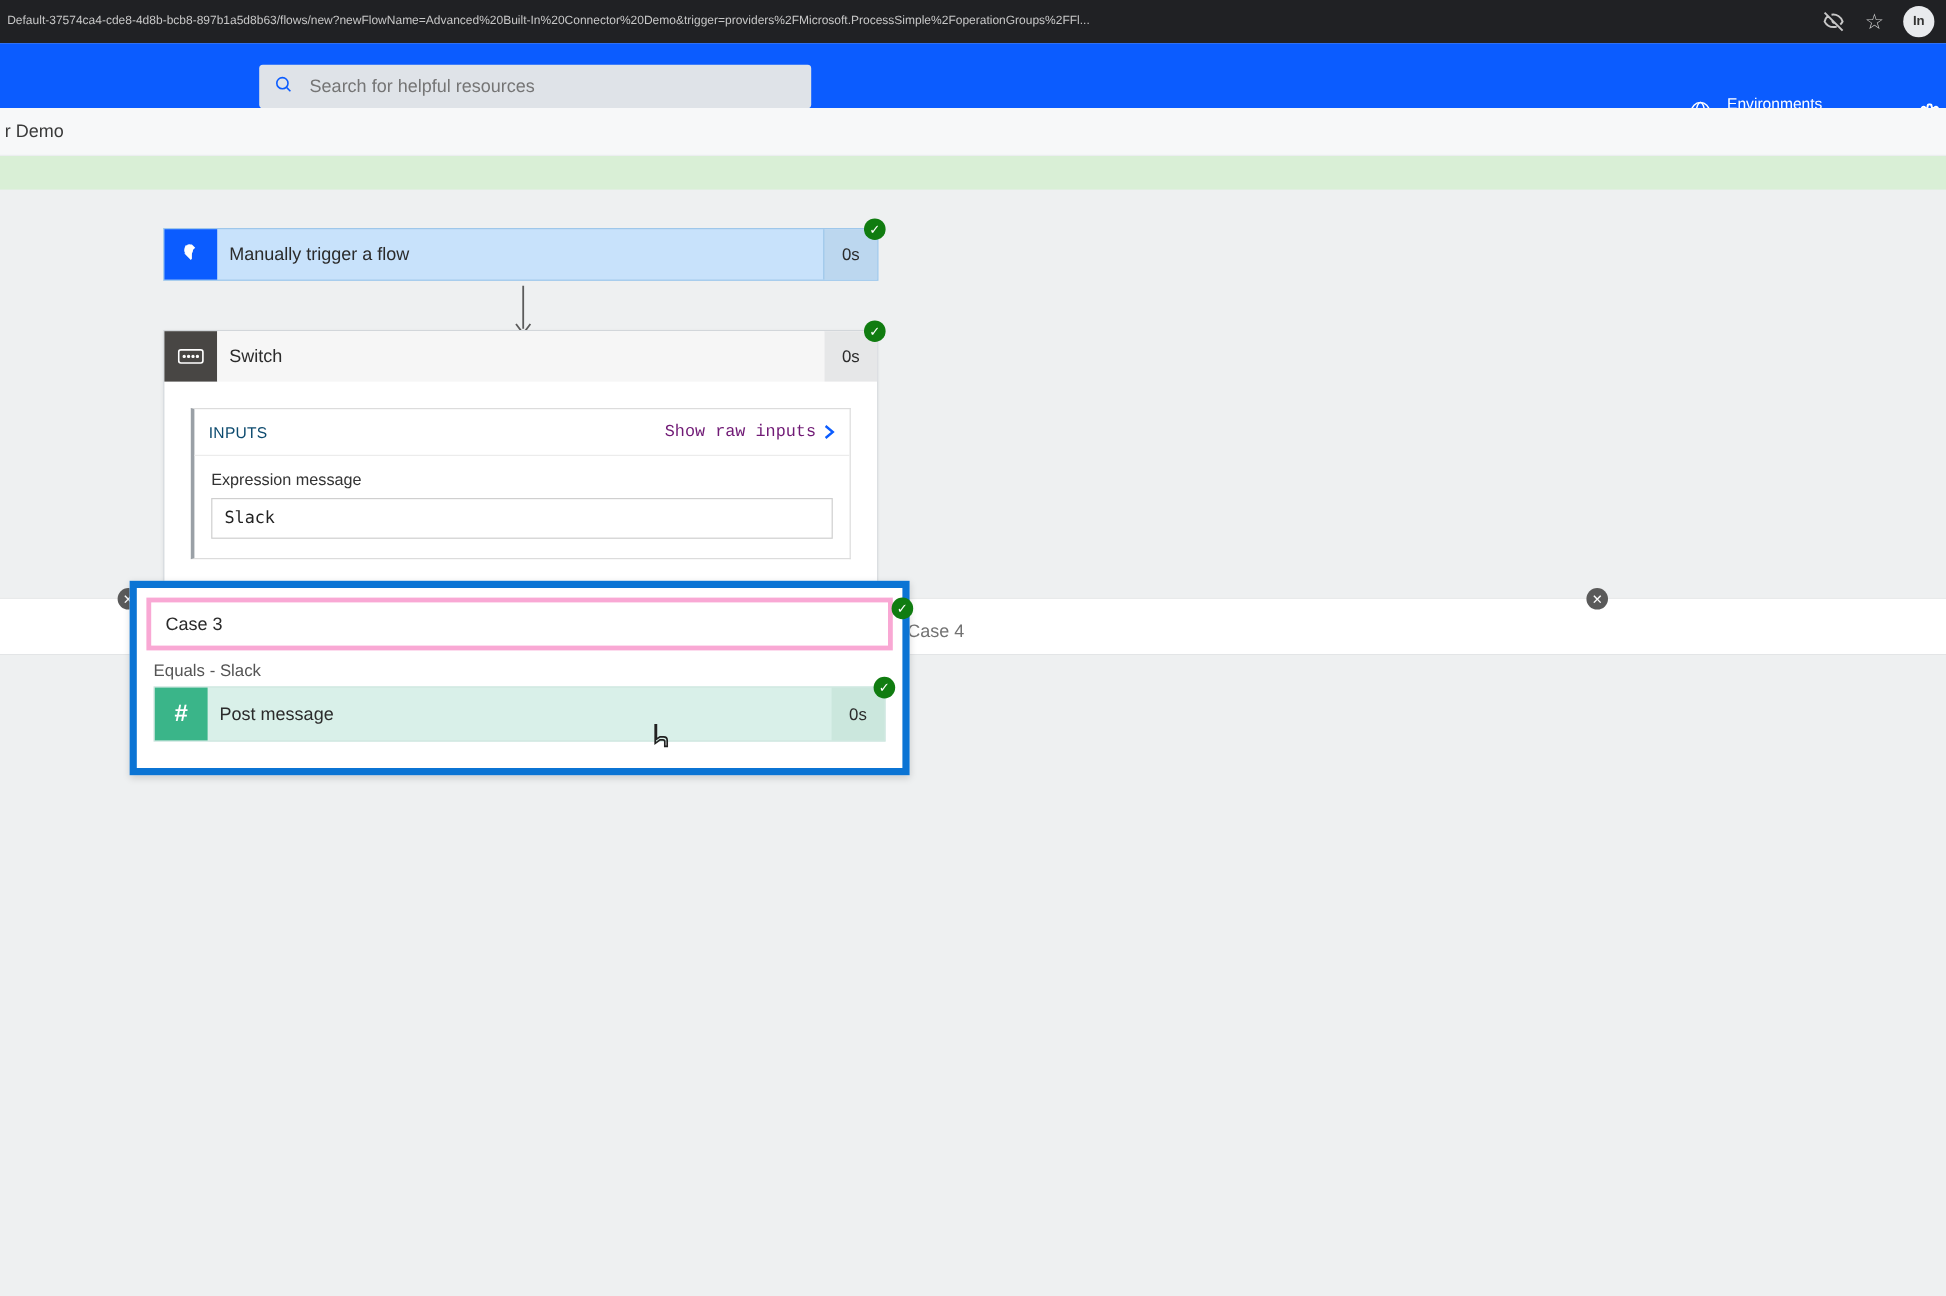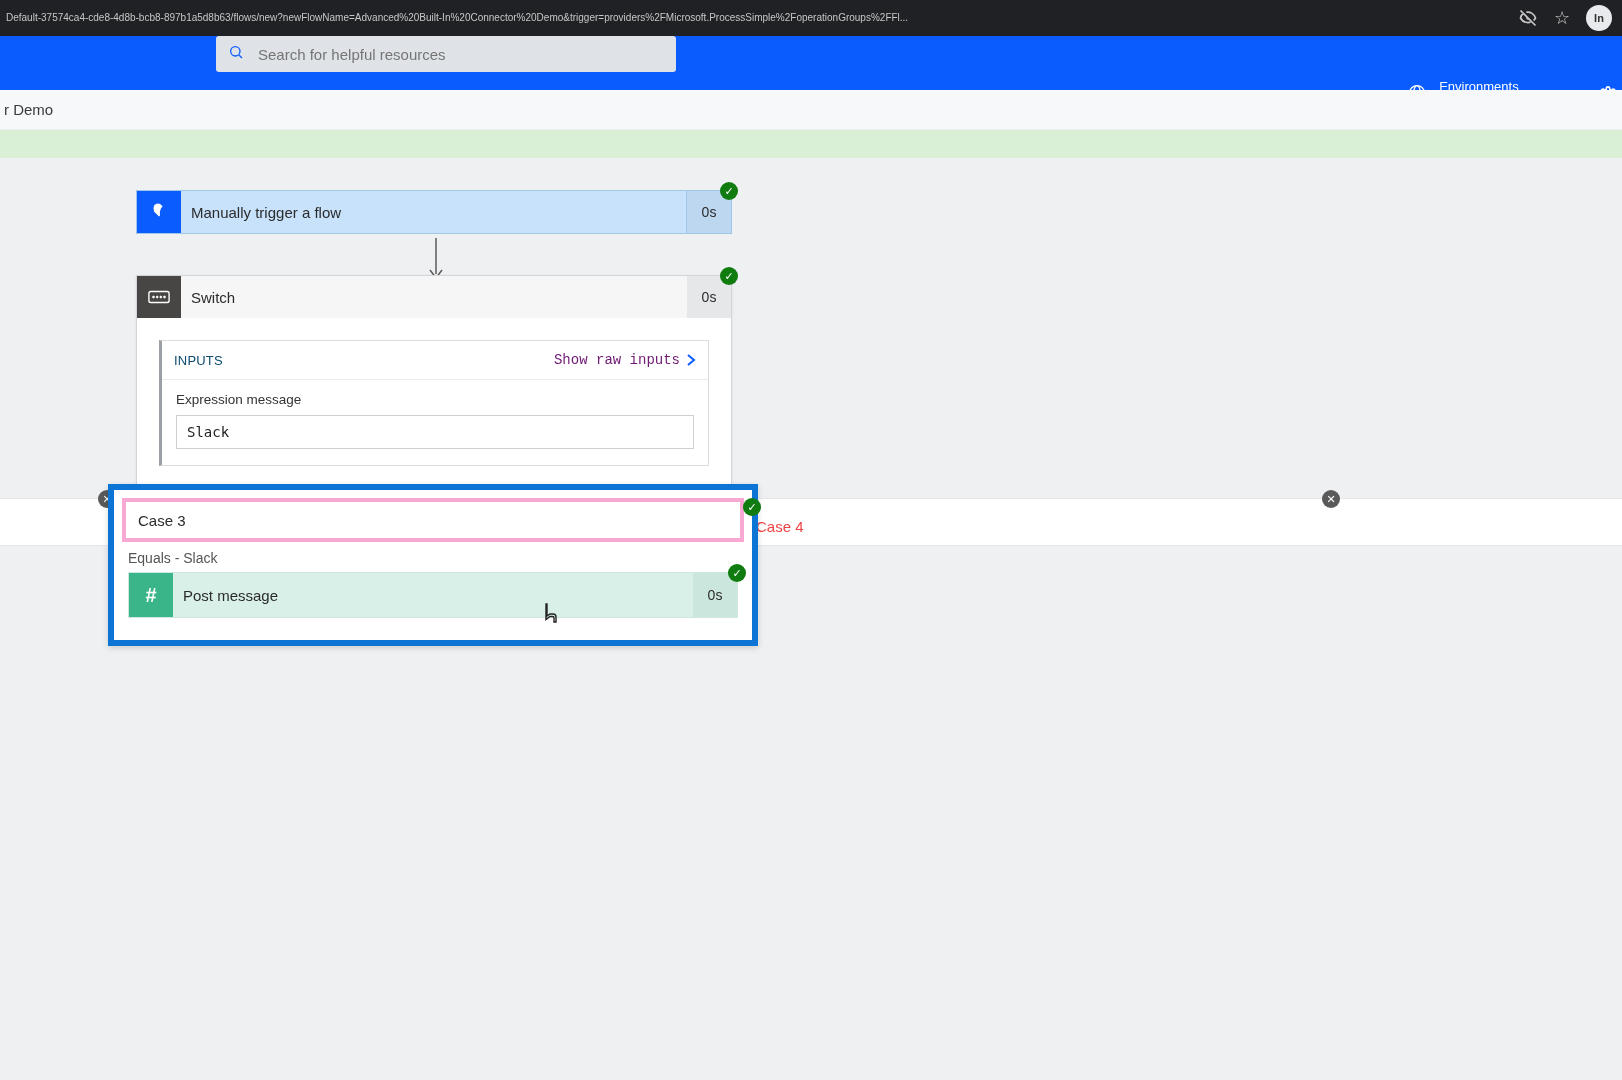--- a/index.html
+++ b/index.html
@@ -5,21 +5,21 @@
   html,body{margin:0;padding:0;width:1622px;height:1080px;font-family:"Segoe UI",Arial,sans-serif;background:#eef0f1;overflow:hidden;}
   
   .chrome-bar{position:absolute;left:0;top:0;width:1622px;height:36px;background:#202124;display:flex;align-items:center;}
   .omnibox{flex:1;height:36px;color:#c7c7c7;font-size:10px;line-height:36px;padding-left:6px;overflow:hidden;white-space:nowrap;text-overflow:ellipsis;}
   .chrome-icons{display:flex;align-items:center;gap:14px;padding:0 10px;}
   .chrome-icon{width:20px;height:20px;display:flex;align-items:center;justify-content:center;}
   .star-icon{color:#d0d0d0;font-size:18px;}
   .ext-badge{width:26px;height:26px;border-radius:50%;background:#e8eaed;color:#333;font-size:11px;font-weight:600;display:flex;align-items:center;justify-content:center;}
 
   
-  .app-header{position:absolute;left:0;top:36px;width:1622px;height:54px;background:#0b5cff;display:flex;align-items:flex-start;}
+  .app-header{position:absolute;left:0;top:36px;width:1622px;height:54px;background:#0b5cff;display:flex;align-items:flex-end;}
   .search-wrap{margin-left:216px;width:460px;height:36px;background:#dfe3e8;border-radius:3px;display:flex;align-items:center;padding:0 12px;box-sizing:border-box;}
   .search-icon{color:#0b5cff;font-size:16px;margin-right:12px;}
   .search-input{flex:1;border:none;background:transparent;outline:none;font-size:15px;color:#2b2b2b;}
   .env-block{position:absolute;right:60px;top:43px;display:flex;align-items:center;gap:12px;}
   .env-icon{color:#fff;font-size:18px;}
   .env-text{color:#fff;font-size:13px;line-height:16px;}
   .gear-holder{position:absolute;right:4px;top:50px;color:#fff;font-size:20px;}
 
   
   .crumb{position:absolute;left:0;top:90px;width:100%;height:40px;background:#f7f8f9;color:#3a3a3a;font-size:15px;line-height:40px;padding-left:4px;box-sizing:border-box;border-bottom:1px solid #eceef0;}
@@ -50,21 +50,21 @@
   .inputs-head{height:38px;display:flex;align-items:center;justify-content:space-between;padding:0 12px;border-bottom:1px solid #ececec;}
   .inputs-head .t{font-size:13px;color:#0c4a6e;letter-spacing:.2px;}
   .raw-link{color:#701a75;font-size:14px;display:flex;align-items:center;gap:6px;cursor:pointer;font-family:Liberation Mono, monospace;}
   .inputs-content{padding:12px 14px 16px;}
   .field-label{font-size:13.5px;color:#333;margin-bottom:8px;}
   .field-box{border:1px solid #cfcfcf;height:32px;padding:0 10px;font-family:Consolas,monospace;font-size:14px;color:#222;display:flex;align-items:center;background:#fff;}
 
   
   .lane{position:absolute;left:0;top:498px;width:1622px;height:46px;background:#fff;border-top:1px solid #e3e5e7;border-bottom:1px solid #e3e5e7;}
   .close-chip{width:18px;height:18px;border-radius:50%;background:#5a5a5a;color:#fff;font-size:11px;display:flex;align-items:center;justify-content:center;position:absolute;top:-9px;}
-  .case4{position:absolute;left:756px;top:0;height:55px;display:flex;align-items:center;font-size:15px;color:#ef4444;}
+  .case4{position:absolute;left:756px;top:0;height:55px;display:flex;align-items:center;font-size:15px;color:#737373;}
 
   
   .case3{position:absolute;left:108px;top:484px;width:638px;border:6px solid #0b74d4;background:#fff;box-shadow:0 2px 6px rgba(0,0,0,.15);}
   .case3-title{height:44px;border:4px solid #f9a8d4;margin:8px;padding:0 12px;display:flex;align-items:center;font-size:15px;color:#2b2b2b;box-sizing:border-box;}
   .case3-cond{padding:0 14px;font-size:14px;color:#555;}
   .action{margin:6px 14px 22px;height:44px;border:1px solid #cfe7df;background:#d9f0e9;display:flex;align-items:stretch;position:relative;}
   .action .tile{width:44px;background:#3ab589;display:flex;align-items:center;justify-content:center;}
   .action .tile span{color:#fff;font-size:20px;font-weight:700;}
   .action .label{flex:1;padding-left:10px;display:flex;align-items:center;font-size:15px;color:#2b2b2b;}
   .action .dur{width:44px;background:#cbe7dd;display:flex;align-items:center;justify-content:center;font-size:14px;color:#2b2b2b;}

